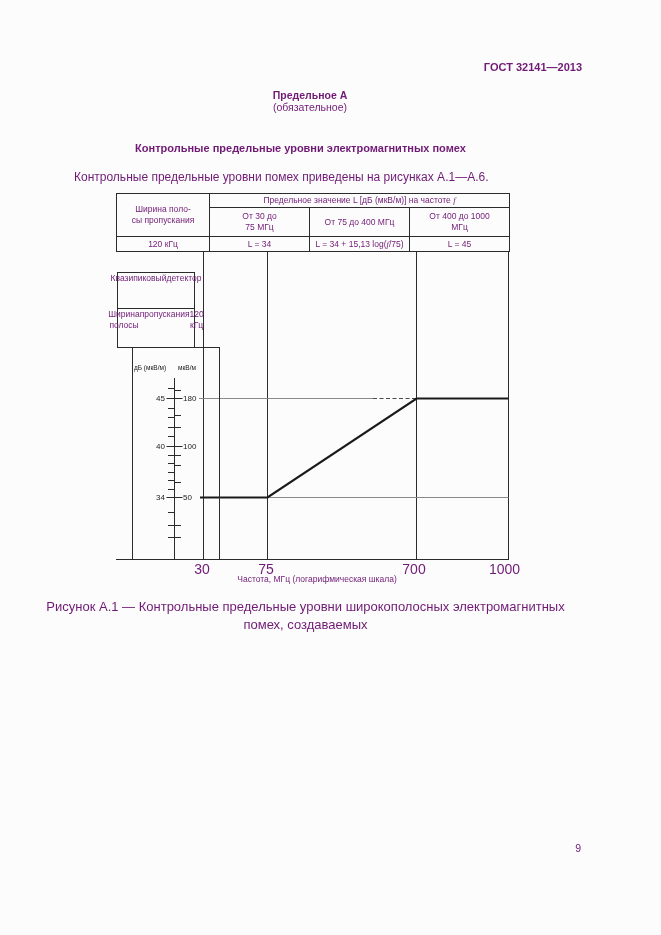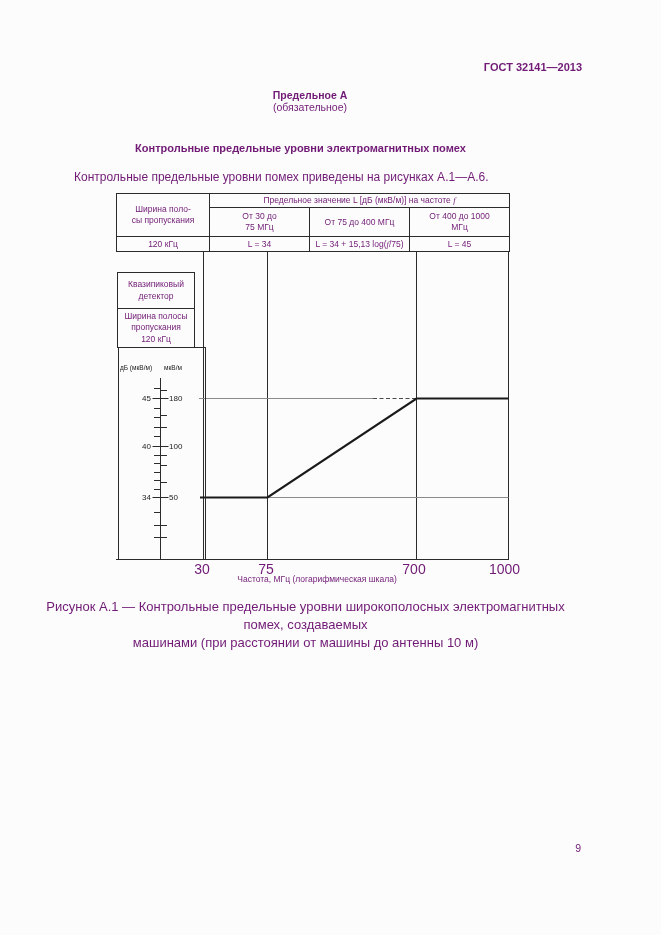--- a/index.html
+++ b/index.html
@@ -17,24 +17,24 @@
   table.limits-table { position:absolute; left:0; top:0; border-collapse:collapse; table-layout:fixed; width:394px; font-size:8.5px; text-align:center; background:#fcfcfc; }
   table.limits-table td { border:1px solid #2b2b2b; padding:1px 2px; line-height:1.3; vertical-align:middle; }
   tr.r1 td { height:11px; }
   tr.r2 td { height:26px; }
   tr.r3 td { height:12px; }
   .serif-f { font-family:"Liberation Serif", serif; font-style:italic; }
 
   .chart { position:absolute; left:0; top:59px; width:394px; height:308px; }
   .chart svg.grid { position:absolute; left:0; top:0; }
   .box { position:absolute; border:1px solid #2b2b2b; text-align:center; font-size:8.5px; line-height:1.35;
-         display:flex; flex-direction:column; justify-content:center; box-sizing:border-box; background:transparent; }
+         display:flex; flex-direction:row; justify-content:center; box-sizing:border-box; background:transparent; }
   .box1 { left:1px; top:20px; width:78px; height:37px; }
   .box2 { left:1px; top:56px; width:78px; height:40px; }
-  .scalebox { position:absolute; left:2px; top:95px; width:88px; height:213px; border:1px solid #2b2b2b; box-sizing:border-box;padding-left:36px; }
+  .scalebox { position:absolute; left:16px; top:95px; width:88px; height:213px; border:1px solid #2b2b2b; box-sizing:border-box;padding-left:36px; }
   .scalebox svg { position:absolute; left:0; top:0; }
   .note { position:absolute; left:152px; top:57px; width:148px; text-align:center; font-size:8.5px; line-height:1.35; }
 
   .xt { position:absolute; top:368px; width:30px; text-align:center; font-size:14px; }
   .xt30 { left:71px; } .xt75 { left:135px; } .xt400 { left:283px; } .xt1000 { left:373px; }
   .xaxis-title { position:absolute; top:381px; left:0; width:402px; text-align:center; font-size:8.5px; }
 
   .caption { position:absolute; top:598px; left:40px; width:531px; text-align:center; font-size:13px; line-height:1.4; }
   .pageno { position:absolute; top:842px; right:80px; font-size:10.5px; }
 </style>
@@ -163,17 +163,16 @@
 
     <div class="xt xt30">30</div>
     <div class="xt xt75">75</div>
     <div class="xt xt400">700</div>
     <div class="xt xt1000">1000</div>
     <div class="xaxis-title">Частота, МГц (логарифмическая шкала)</div>
   </div>
 
   <div class="caption">
     <div>Рисунок А.1 — Контрольные предельные уровни широкополосных электромагнитных помех, создаваемых</div>
-    <div>машинами (при расстоянии от машины до антенны 10 м)</div>
   </div>
 
   <div class="pageno">9</div>
 </div>
 
 </body></html>

